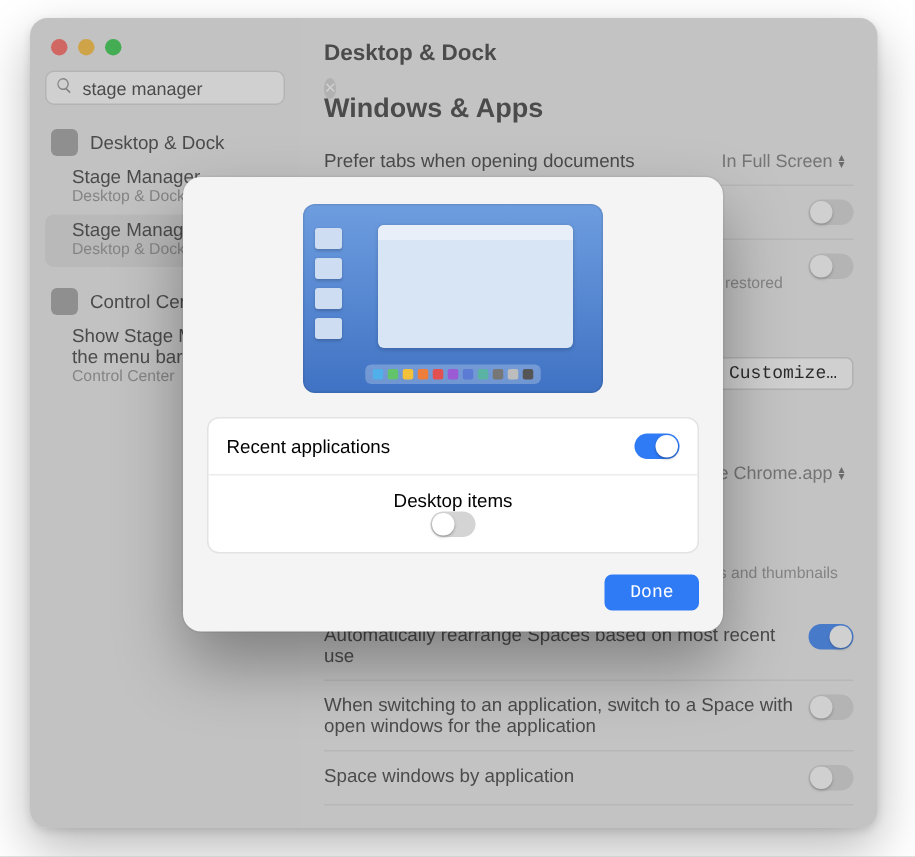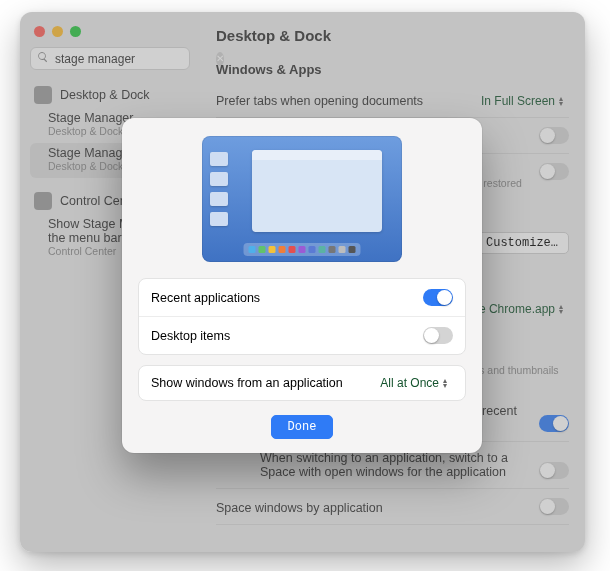--- a/index.html
+++ b/index.html
@@ -22,24 +22,24 @@
   .search input { border:none; outline:none; flex:1; font-size:12px; background:transparent; color:#333; }
   .clear { width:14px; height:14px; border-radius:50%; background:#cfcfcf; color:#fff; font-size:10px; display:flex; align-items:center; justify-content:center; cursor:pointer; }
   .nav-item { display:flex; align-items:center; gap:8px; padding:4px 4px; border-radius:6px; font-size:12.5px; color:#333; cursor:pointer; }
   .nav-icon { width:18px; height:18px; background:#9c9c9c; border-radius:4px; }
   .sub { padding: 3px 4px 6px 18px; }
   .sub .t { font-size:12.5px; color:#333; }
   .sub .s { font-size:10.5px; color:#8b8b8b; }
   .sub.sel { background:#dcdcdc; border-radius:6px; }
   .content { flex:1; padding: 12px 16px 0 16px; font-size:12.5px; color:#333; }
   .title { font-size:15px; font-weight:700; margin: 3px 0 18px 0; }
-  .sect { font-size:13px; font-weight:700; margin-bottom:10px; }
-  .row { display:flex; justify-content:space-between; align-items:flex-end; padding:7px 0; }
+  .sect { font-size:18px; font-weight:700; margin-bottom:10px; }
+  .row { display:flex; justify-content:space-between; align-items:flex-start; padding:7px 0; }
   .hint { font-size:10.5px; color:#8b8b8b; line-height:1.3; }
-  .pop { display:flex; align-items:center; gap:4px; font-size:12px; color:#14532d; }
+  .pop { display:flex; align-items:center; gap:4px; font-size:12px; color:#737373; }
   .updown { width:10px; display:flex; flex-direction:column; line-height:5px; color:#666; }
   .updown::before { content:"▴"; font-size:8px; }
   .updown::after { content:"▾"; font-size:8px; }
   .toggle { width:30px; height:17px; background:#d4d4d4; border-radius:10px; position:relative; cursor:pointer; }
   .toggle::after { content:""; position:absolute; width:15px; height:15px; background:#fff; border-radius:50%; top:1px; left:1px; box-shadow:0 1px 2px rgba(0,0,0,.3); }
   .toggle.on { background:#2f7bf6; }
   .toggle.on::after { left:auto; right:1px; }
   .btn { background:#fff; border:1px solid #cfcfcf; border-radius:5px; padding:3px 10px; font-size:12px; cursor:pointer;font-family:Liberation Mono, monospace; }
   .btn.primary { background:#2f7bf6; border-color:#2f7bf6; color:#fff; padding:4px 16px; }
   .hr { height:1px; background:#d9d9d9; margin:2px 0; }
@@ -63,22 +63,22 @@
     position:relative; box-shadow: inset 0 0 0 1px rgba(0,0,0,.08);
   }
   .preview .win { position:absolute; left:50px; top:14px; width:130px; height:82px; background:#d8e5f5; border-radius:4px; box-shadow:0 1px 3px rgba(0,0,0,.18); }
   .preview .win::before { content:""; position:absolute; top:0; left:0; right:0; height:10px; background:#e8eff9; border-radius:4px 4px 0 0; }
   .preview .thumbs { position:absolute; left:8px; top:16px; display:flex; flex-direction:column; gap:6px; }
   .preview .thumbs span { width:18px; height:14px; background:#cfddf2; border-radius:2px; box-shadow:0 1px 2px rgba(0,0,0,.18); }
   .preview .dock { position:absolute; bottom:6px; left:50%; transform:translateX(-50%); display:flex; gap:3px; padding:3px 5px; background:rgba(255,255,255,.25); border-radius:4px; }
   .preview .dock span { width:7px; height:7px; border-radius:1.5px; }
   .card { background:#fff; border:1px solid #e3e3e3; border-radius:8px; margin-bottom:10px; }
   .card .crow { display:flex; justify-content:space-between; align-items:center; padding:10px 12px; font-size:12.5px; }
-  .card .crow + .crow { border-top:1px solid #ececec; }
-  .sheet-foot { display:flex; justify-content:center; padding-top:4px; }
+  .card .crow + .crow { border-top:1px solid #ececec;flex-direction:column; }
+  .sheet-foot { display:flex; justify-content:flex-end; padding-top:4px; }
 </style>
 </head>
 <body>
 
 <div class="window">
   <div class="sidebar">
     <div class="traffic">
       <div class="dot red"></div>
       <div class="dot yellow"></div>
       <div class="dot green"></div>
@@ -163,21 +163,21 @@
     <div class="sect">Mission Control</div>
     <div class="hint" style="margin-bottom:6px">Mission Control shows an overview of your open windows and thumbnails of full-screen applications, all arranged in a unified view.</div>
 
     <div id="mc-rows">
         <div class="row">
           <span style="flex: 1 1 0%; padding-right: 10px;">Automatically rearrange Spaces based on most recent use</span>
           <span class="toggle on"></span>
         </div>
         <div class="hr"></div>
         <div class="row">
-          <span style="flex: 1 1 0%; padding-right: 10px; margin-left: 44px;">When switching to an application, switch to a Space with open windows for the application</span>
+          <span style="flex: 1 1 0%; padding-right: 10px;">When switching to an application, switch to a Space with open windows for the application</span>
           <span class="toggle"></span>
         </div>
         <div class="hr"></div>
         <div class="row">
           <span style="flex: 1 1 0%; padding-right: 10px;">Space windows by application</span>
           <span class="toggle"></span>
         </div>
         <div class="hr"></div>
       </div>
 
@@ -214,26 +214,17 @@
     <div class="crow">
       <span>Recent applications</span>
       <span class="toggle on"></span>
     </div>
     <div class="crow">
       <span>Desktop items</span>
       <span class="toggle"></span>
     </div>
   </div>
 
-  <div class="card">
-    <div class="crow">
-      <span>Show windows from an application</span>
-      <span class="pop">
-        <span>All at Once</span>
-          <span class="updown"></span>
-      </span>
-    </div>
-  </div>
 
   <div class="sheet-foot">
     <button class="btn primary">Done</button>
   </div>
 </div>
 
 </body></html>

